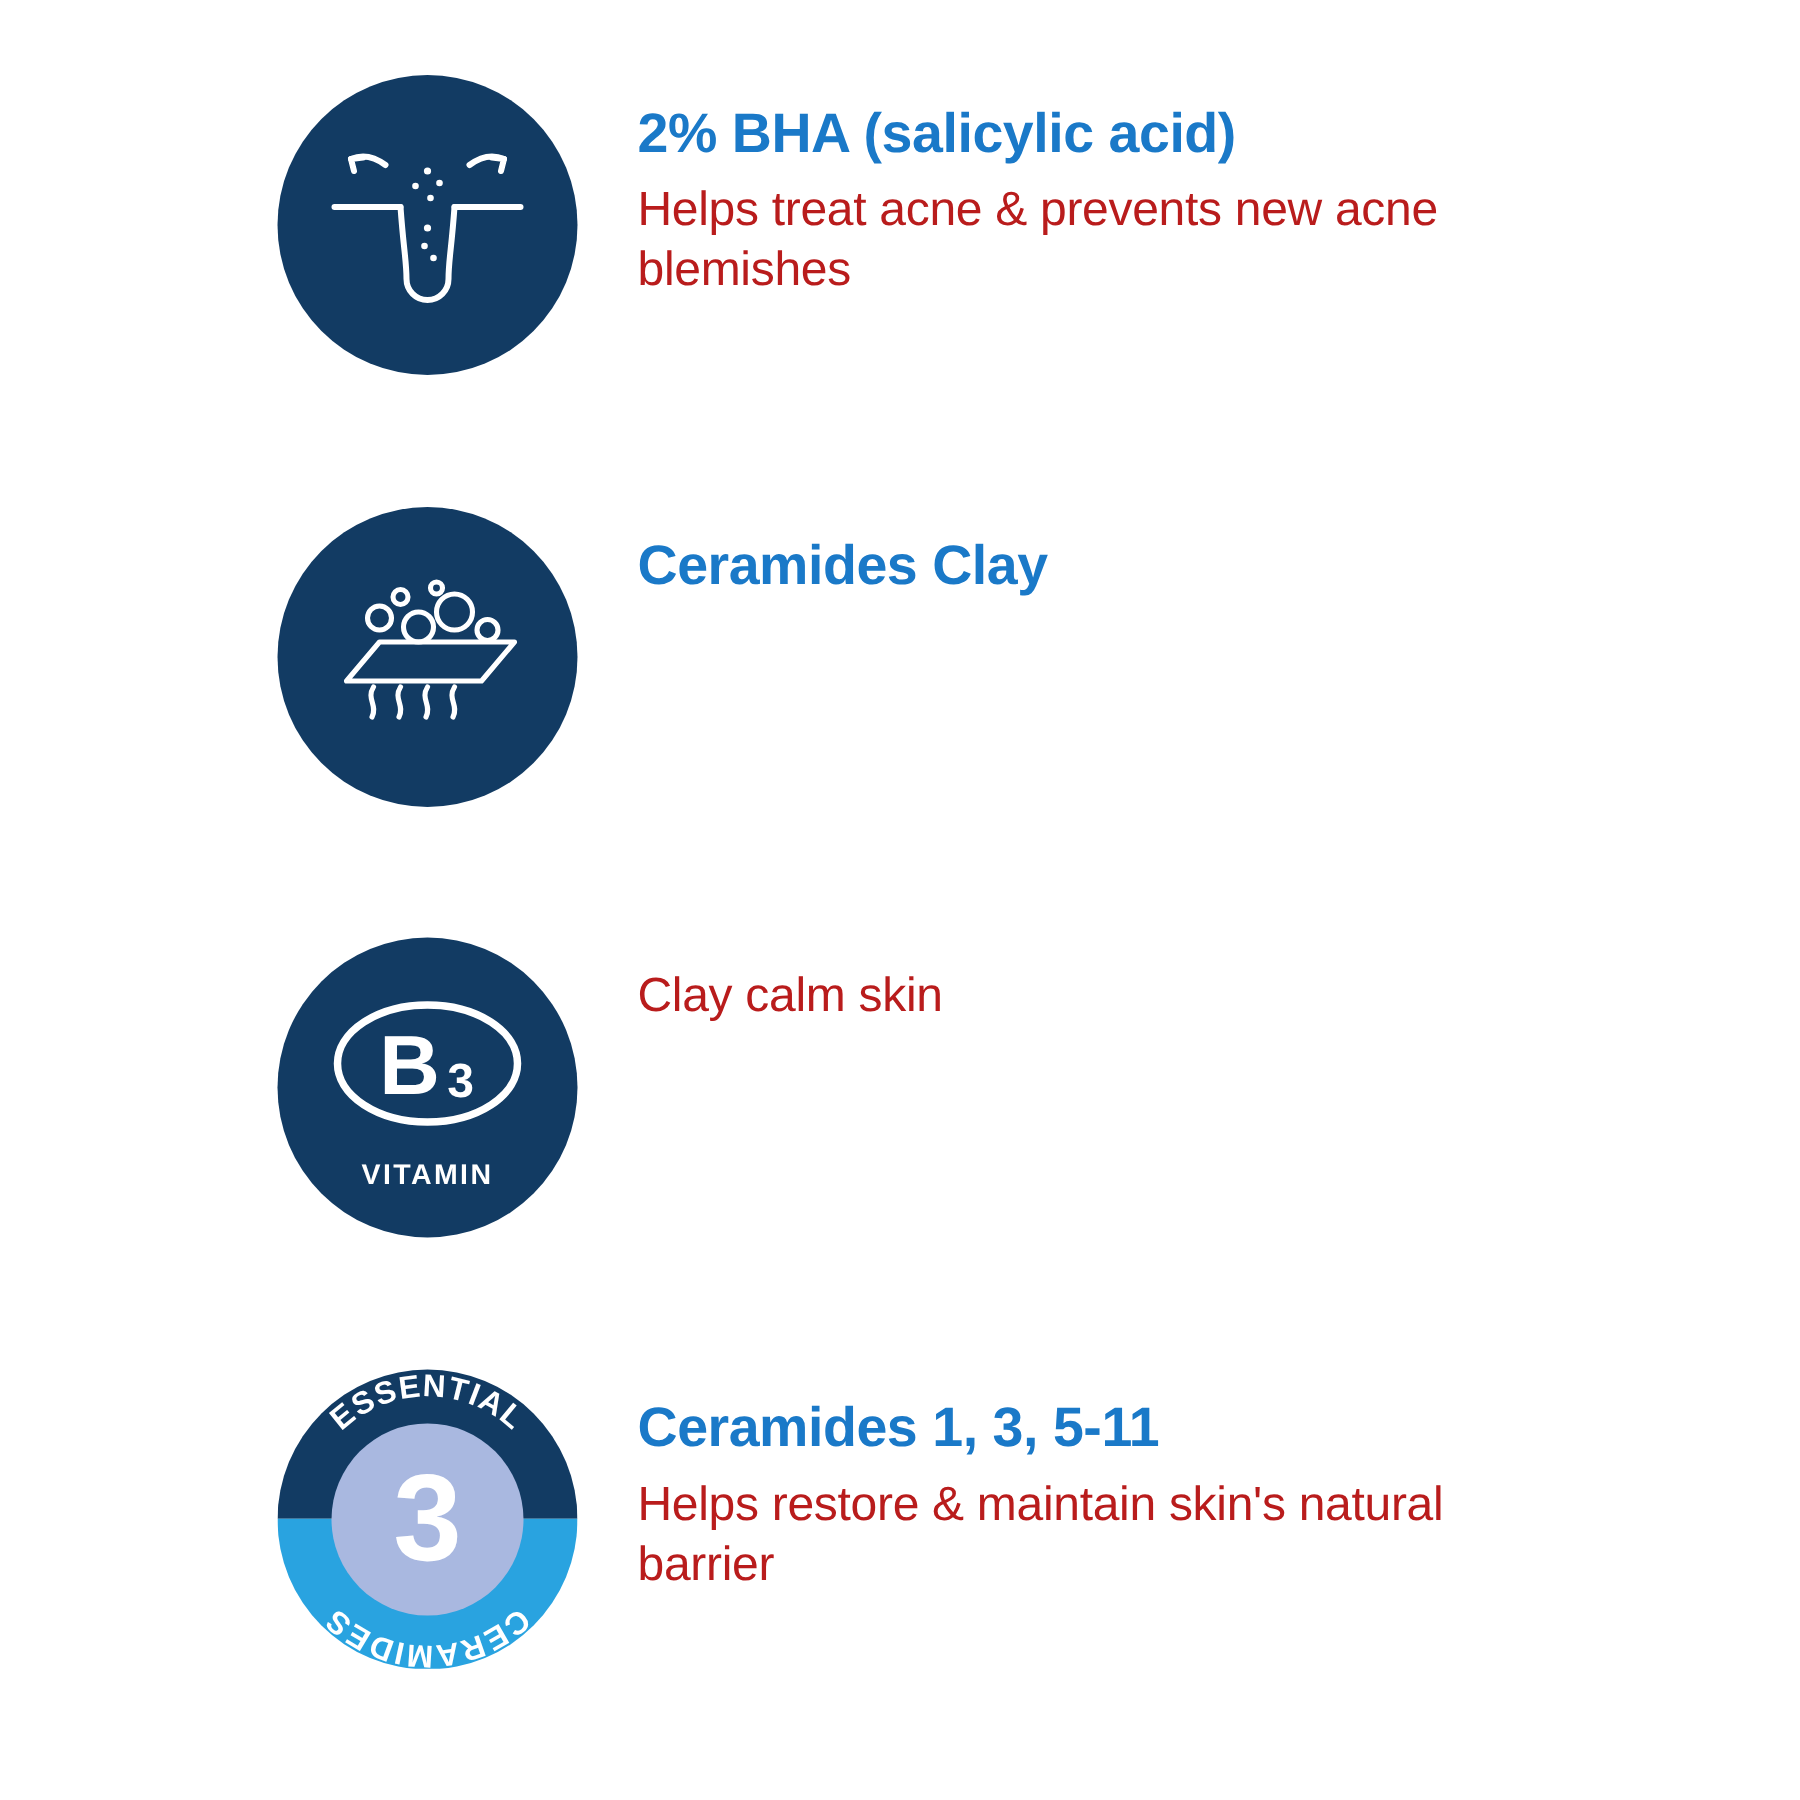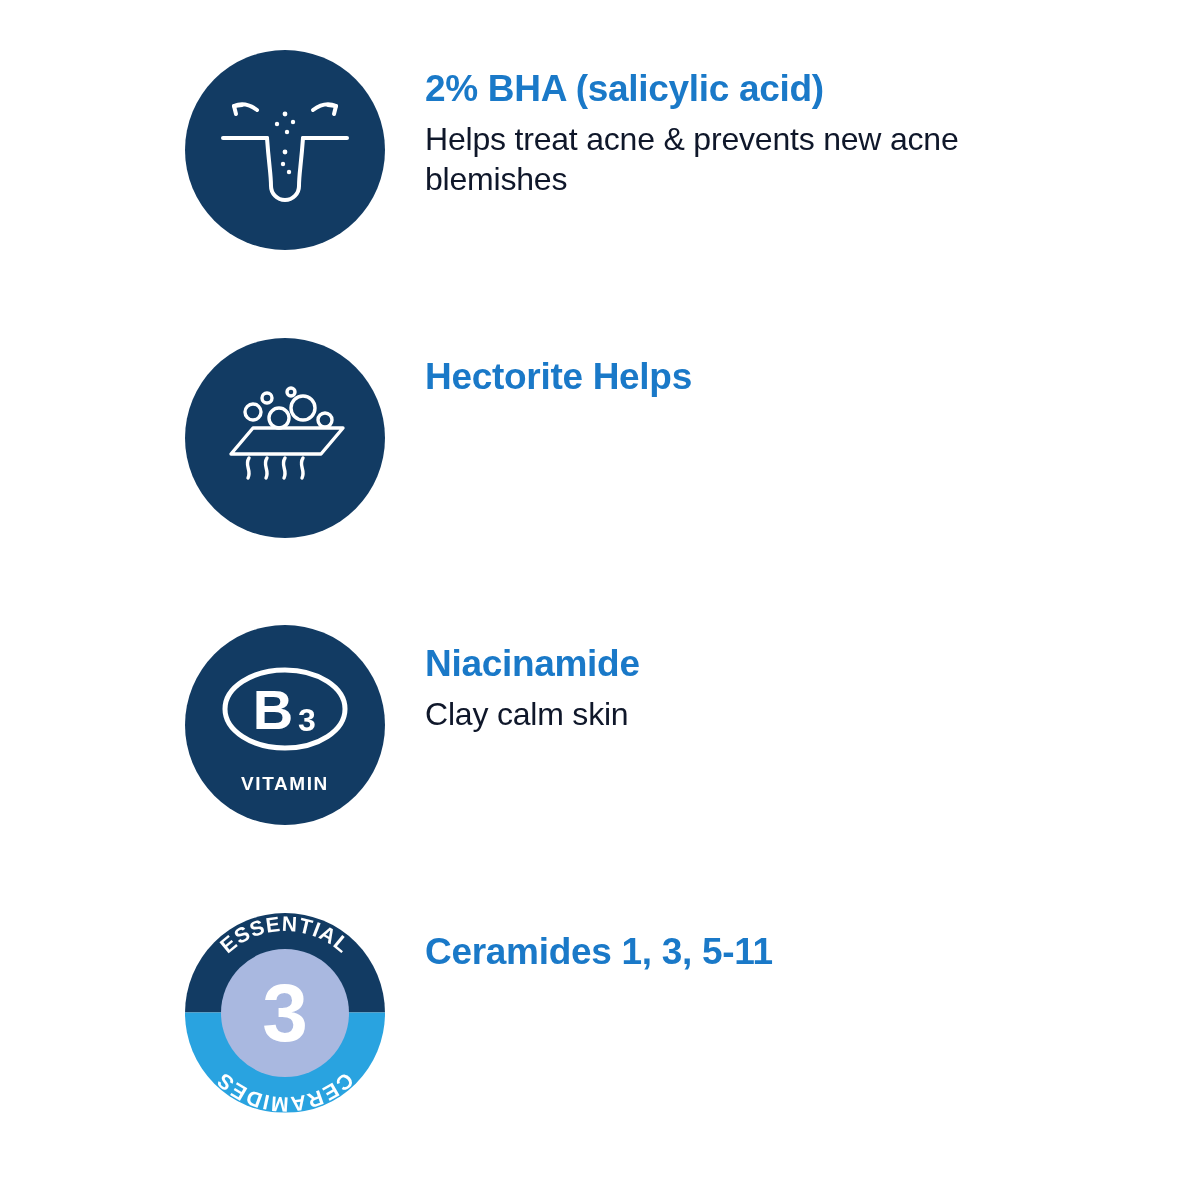--- a/index.html
+++ b/index.html
@@ -51,21 +51,21 @@
   }
   .benefit-title {
     color: #1a79c8;
     font-size: 37px;
     font-weight: bold;
     letter-spacing: -0.3px;
     margin: 0 0 10px 0;
     line-height: 1.12;
   }
   .benefit-desc {
-    color: #0f172a;
+    color: #b91c1c;
     font-size: 32px;
     line-height: 1.25;
     margin: 0;
     max-width: 560px;
     letter-spacing: -0.2px;
   }
   
   .ceramide-badge {
     width: 200px;
     height: 200px;
@@ -173,37 +173,36 @@
             <circle cx="86" cy="34" r="4"></circle>
             <path d="M44 100 c -5 8, 3 12, -1 20"></path>
             <path d="M62 100 c -5 8, 3 12, -1 20"></path>
             <path d="M80 100 c -5 8, 3 12, -1 20"></path>
             <path d="M98 100 c -5 8, 3 12, -1 20"></path>
           </g>
         </svg>
       </div>
     </div>
     <div class="text-wrap">
-      <p class="benefit-title">Hectorite Helps</p>
+      <p class="benefit-title">Ceramides Clay</p>
     </div>
   </div>
 
   <div class="benefit-row">
     <div class="icon-wrap">
       <div class="icon-circle">
         <svg width="180" height="180" viewBox="0 0 180 180" aria-hidden="true">
           <ellipse cx="90" cy="74" rx="60" ry="39" fill="none" stroke="#ffffff" stroke-width="5"></ellipse>
           <text x="78" y="94" text-anchor="middle" fill="#ffffff" font-family="Liberation Sans, sans-serif" font-size="56" font-weight="bold">B</text>
           <text x="112" y="96" text-anchor="middle" fill="#ffffff" font-family="Liberation Sans, sans-serif" font-size="32" font-weight="bold">3</text>
         </svg>
         <div class="vitamin-label">VITAMIN</div>
       </div>
     </div>
     <div class="text-wrap">
-      <p class="benefit-title">Niacinamide</p>
       <p class="benefit-desc">Clay calm skin</p>
     </div>
   </div>
 
   <div class="benefit-row">
     <div class="icon-wrap">
       <div class="ceramide-badge">
         <div class="ring-top"></div>
         <div class="ring-bot"></div>
         <svg viewBox="0 0 200 200" width="200" height="200" aria-hidden="true">
@@ -216,16 +215,17 @@
           </text>
           <text>
             <textPath href="#arcBot" startOffset="50%" text-anchor="middle" side="right">CERAMIDES</textPath>
           </text>
         </svg>
         <div class="inner">3</div>
       </div>
     </div>
     <div class="text-wrap">
       <p class="benefit-title">Ceramides 1, 3, 5-11</p>
+      <p class="benefit-desc">Helps restore &amp; maintain skin's natural barrier</p>
     </div>
   </div>
 
 </div>
 
 </body></html>

